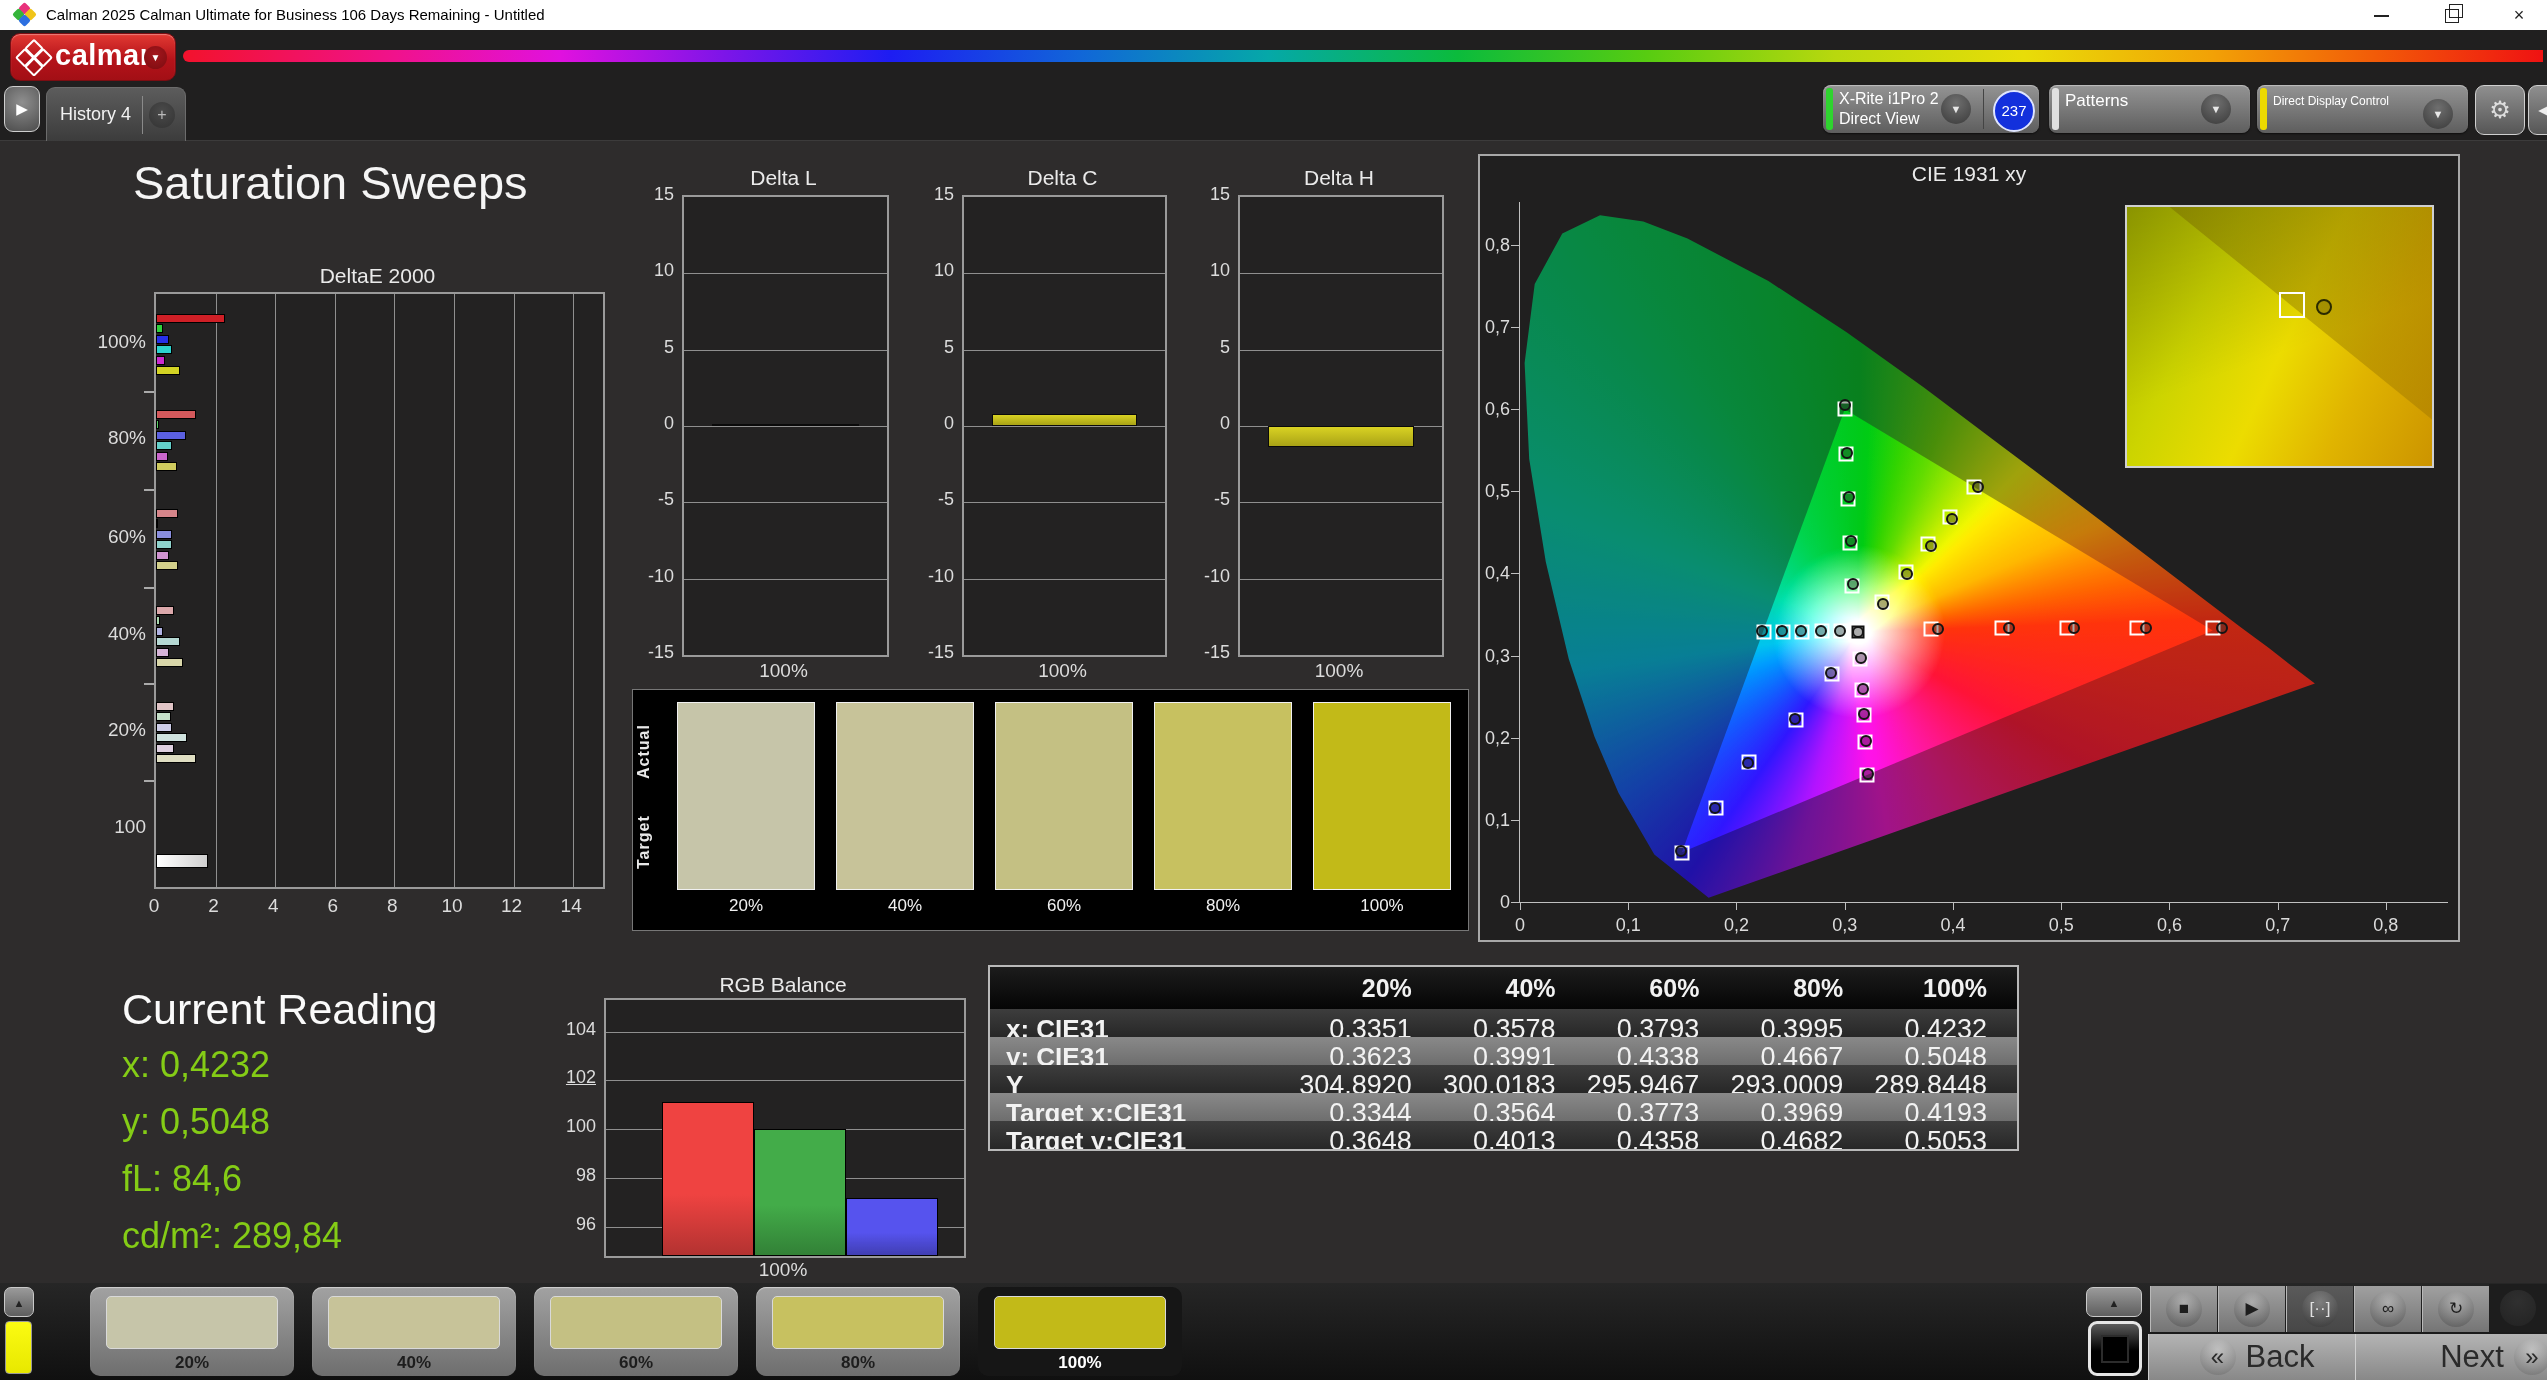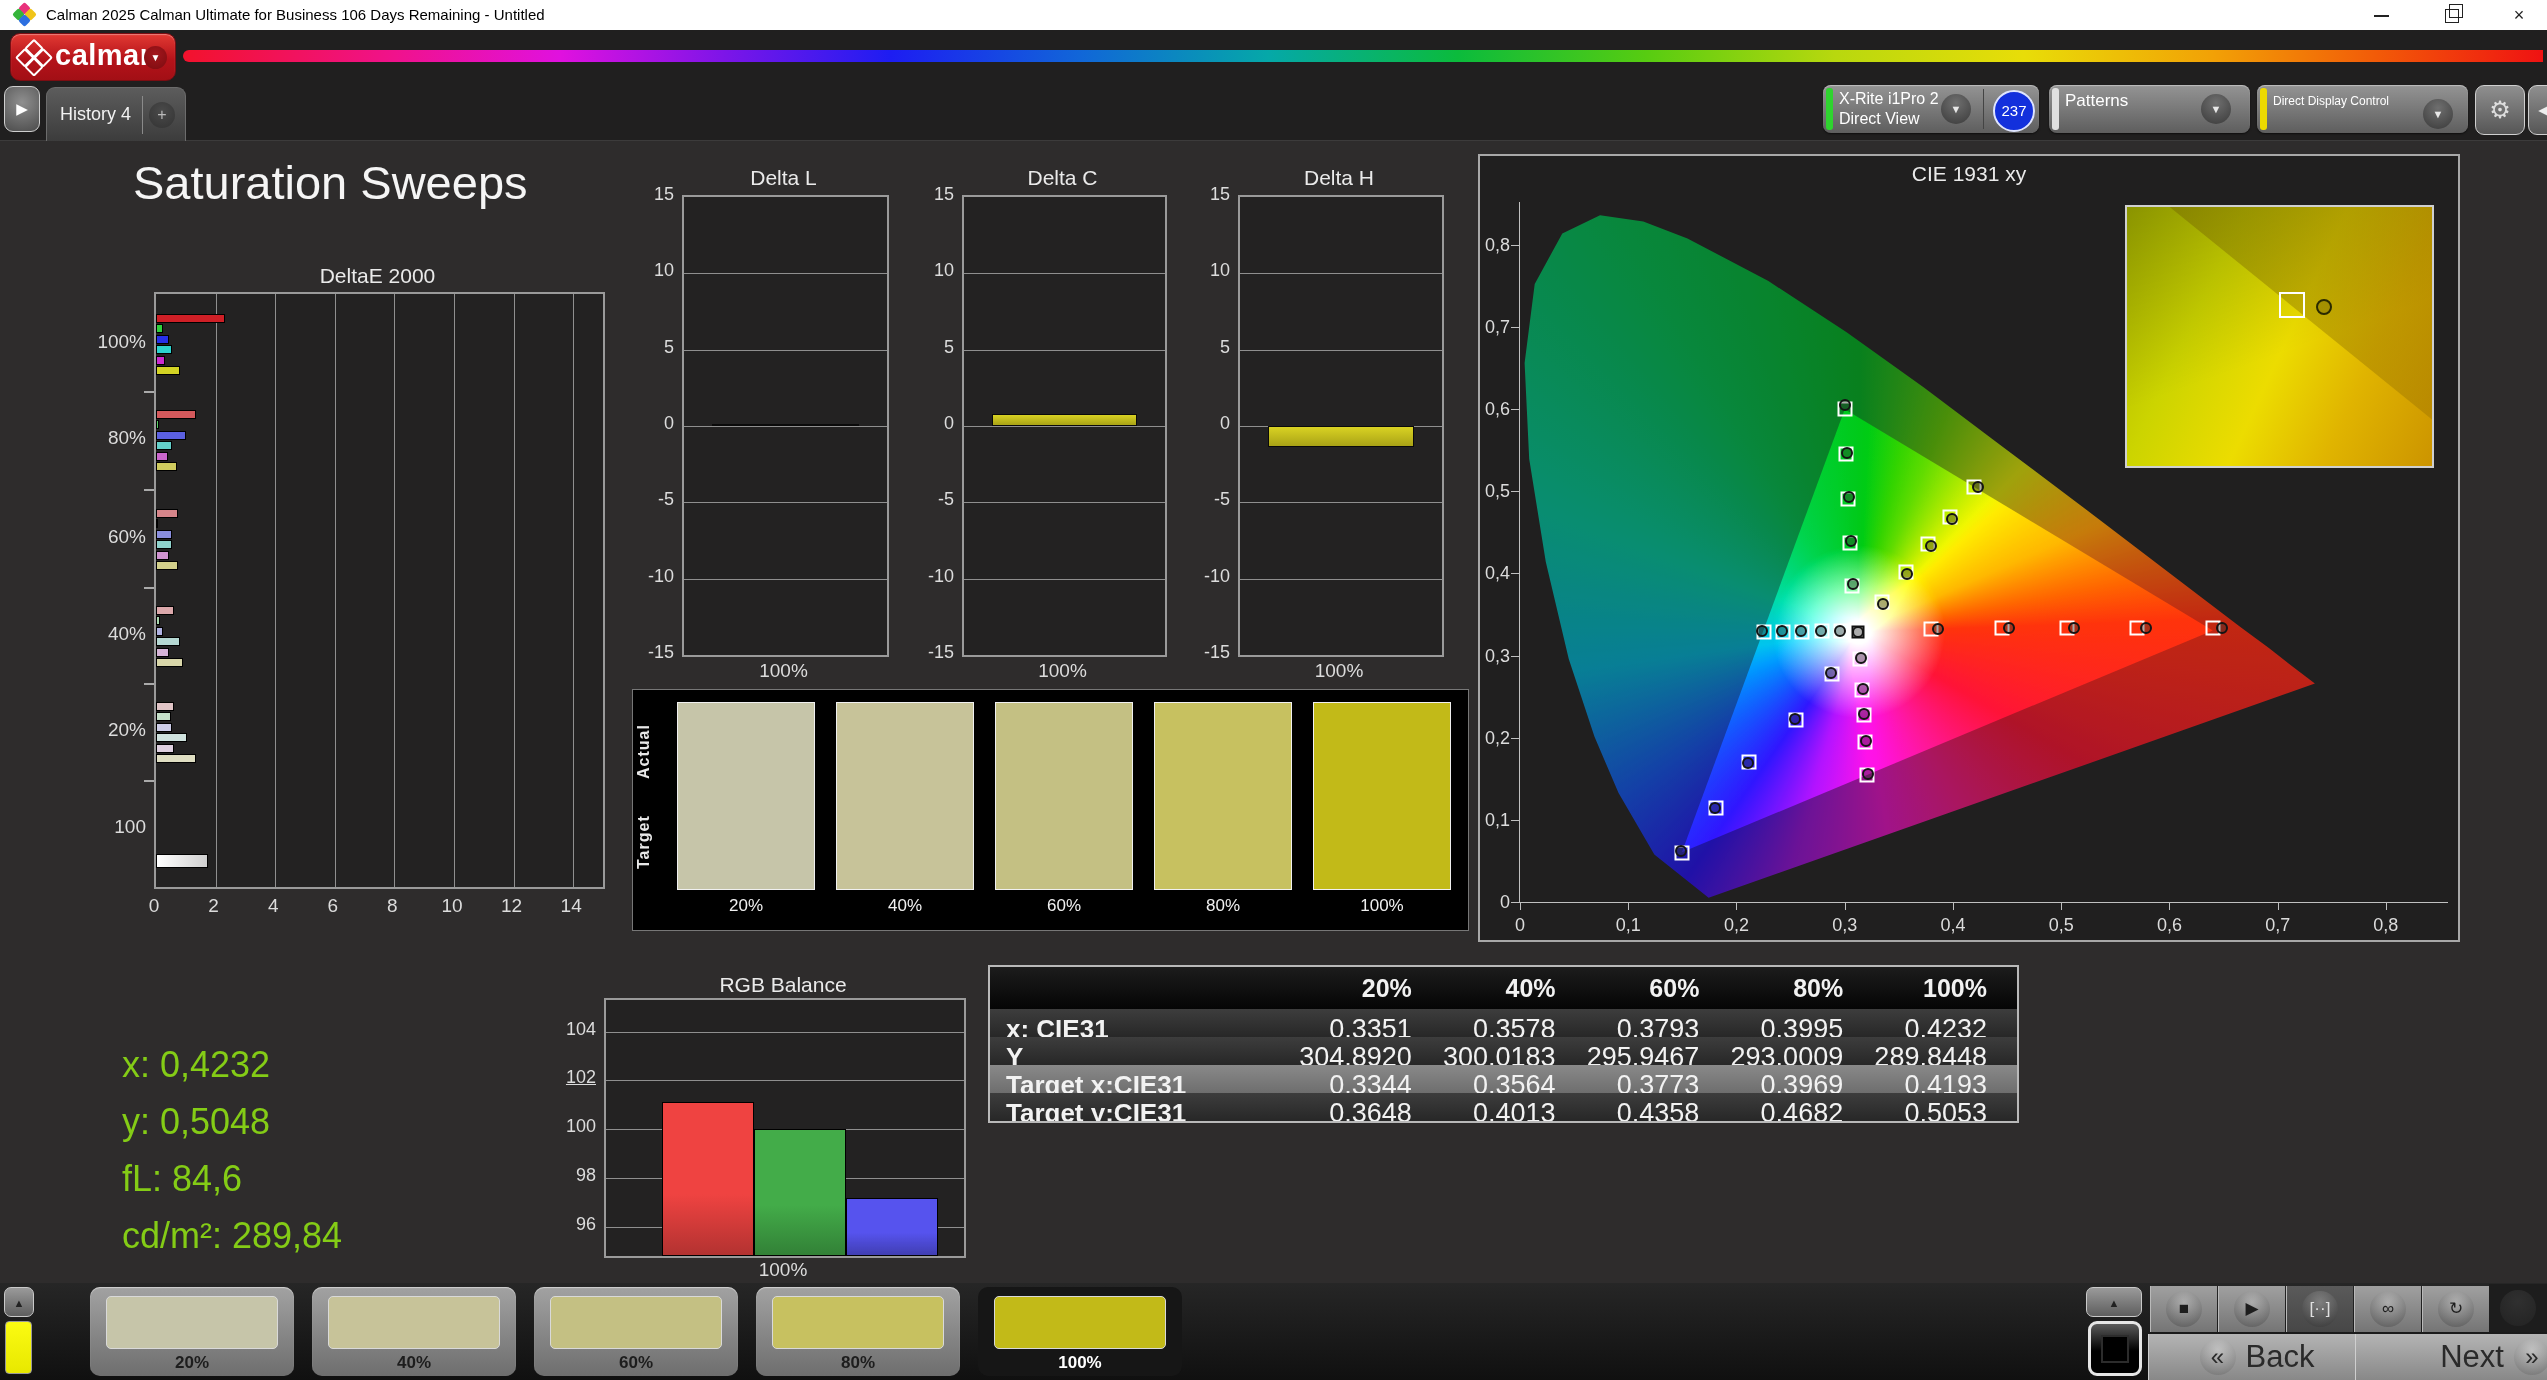--- a/index.html
+++ b/index.html
@@ -479,20 +479,21 @@
         <div class="cie-tick-y" style="top: 6.10329%;"></div>
         <div class="cie-ylab" style="top: 6.10329%;">0,8</div>
       </div>
     <div class="cie-inset">
       <div class="inset-dark"></div>
       <div class="inset-sq"></div>
       <div class="inset-ci"></div>
     </div>
   </div>
 
+  <div class="cr-heading">Current Reading</div>
   <div class="cr-line" style="top:1044px;">x: 0,4232</div>
   <div class="cr-line" style="top:1101px;">y: 0,5048</div>
   <div class="cr-line" style="top:1158px;">fL: 84,6</div>
   <div class="cr-line" style="top:1215px;">cd/m²: 289,84</div>
 
   <div class="chart-title" style="left:604px;top:973px;width:358px;">RGB Balance</div>
   <div class="plot" style="left:604px;top:998px;width:358px;height:256px;">
       <div class="hline" style="top: 12.381%;"></div>
       <div class="hline" style="top: 31.4286%;"></div>
       <div class="hline" style="top: 50.4762%;"></div>
@@ -521,20 +522,28 @@
         <div class="tcell">100%</div>
       </div>
       <div class="trow dark">
         <div class="tcell lab">x: CIE31</div>
         <div class="tcell">0,3351</div>
         <div class="tcell">0,3578</div>
         <div class="tcell">0,3793</div>
         <div class="tcell">0,3995</div>
         <div class="tcell">0,4232</div>
       </div>
+      <div class="trow light">
+        <div class="tcell lab">y: CIE31</div>
+        <div class="tcell">0,3623</div>
+        <div class="tcell">0,3991</div>
+        <div class="tcell">0,4338</div>
+        <div class="tcell">0,4667</div>
+        <div class="tcell">0,5048</div>
+      </div>
       <div class="trow dark">
         <div class="tcell lab">Y</div>
         <div class="tcell">304,8920</div>
         <div class="tcell">300,0183</div>
         <div class="tcell">295,9467</div>
         <div class="tcell">293,0009</div>
         <div class="tcell">289,8448</div>
       </div>
       <div class="trow light">
         <div class="tcell lab">Target x:CIE31</div>

